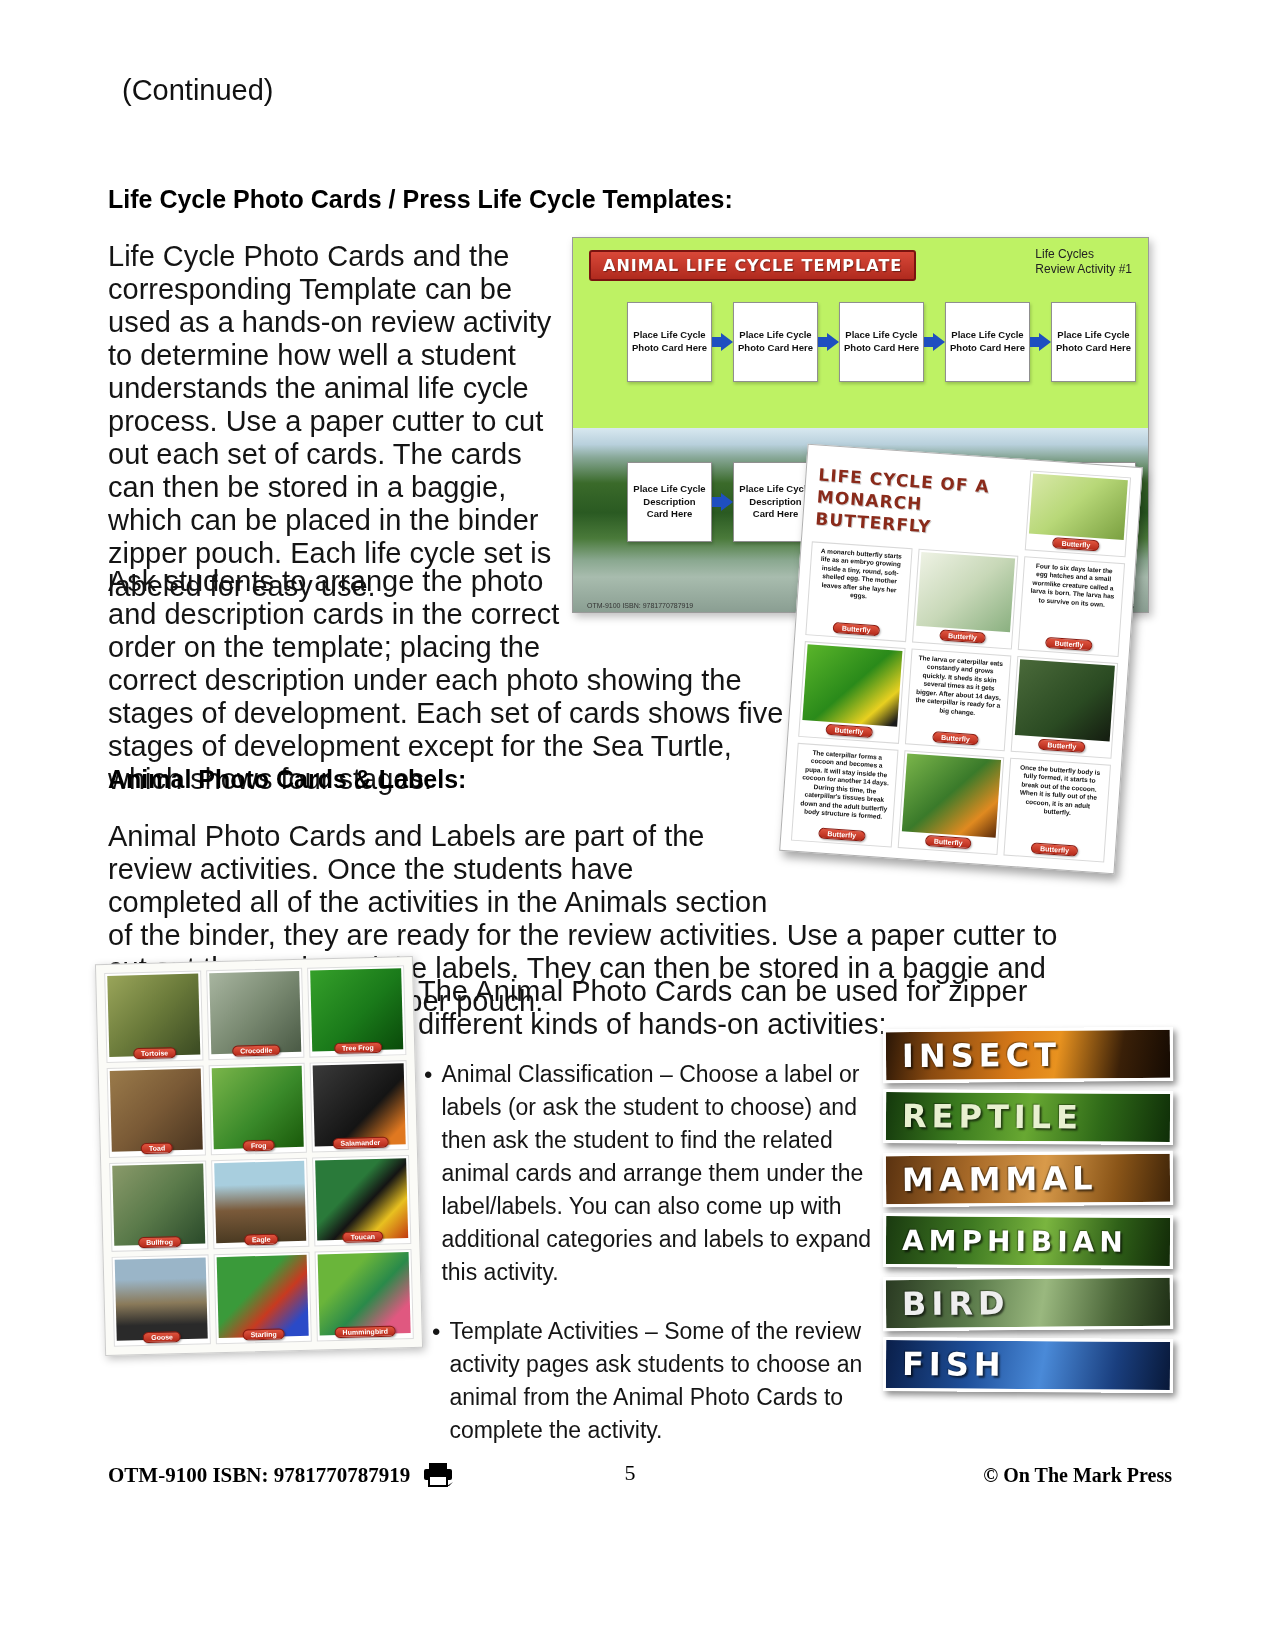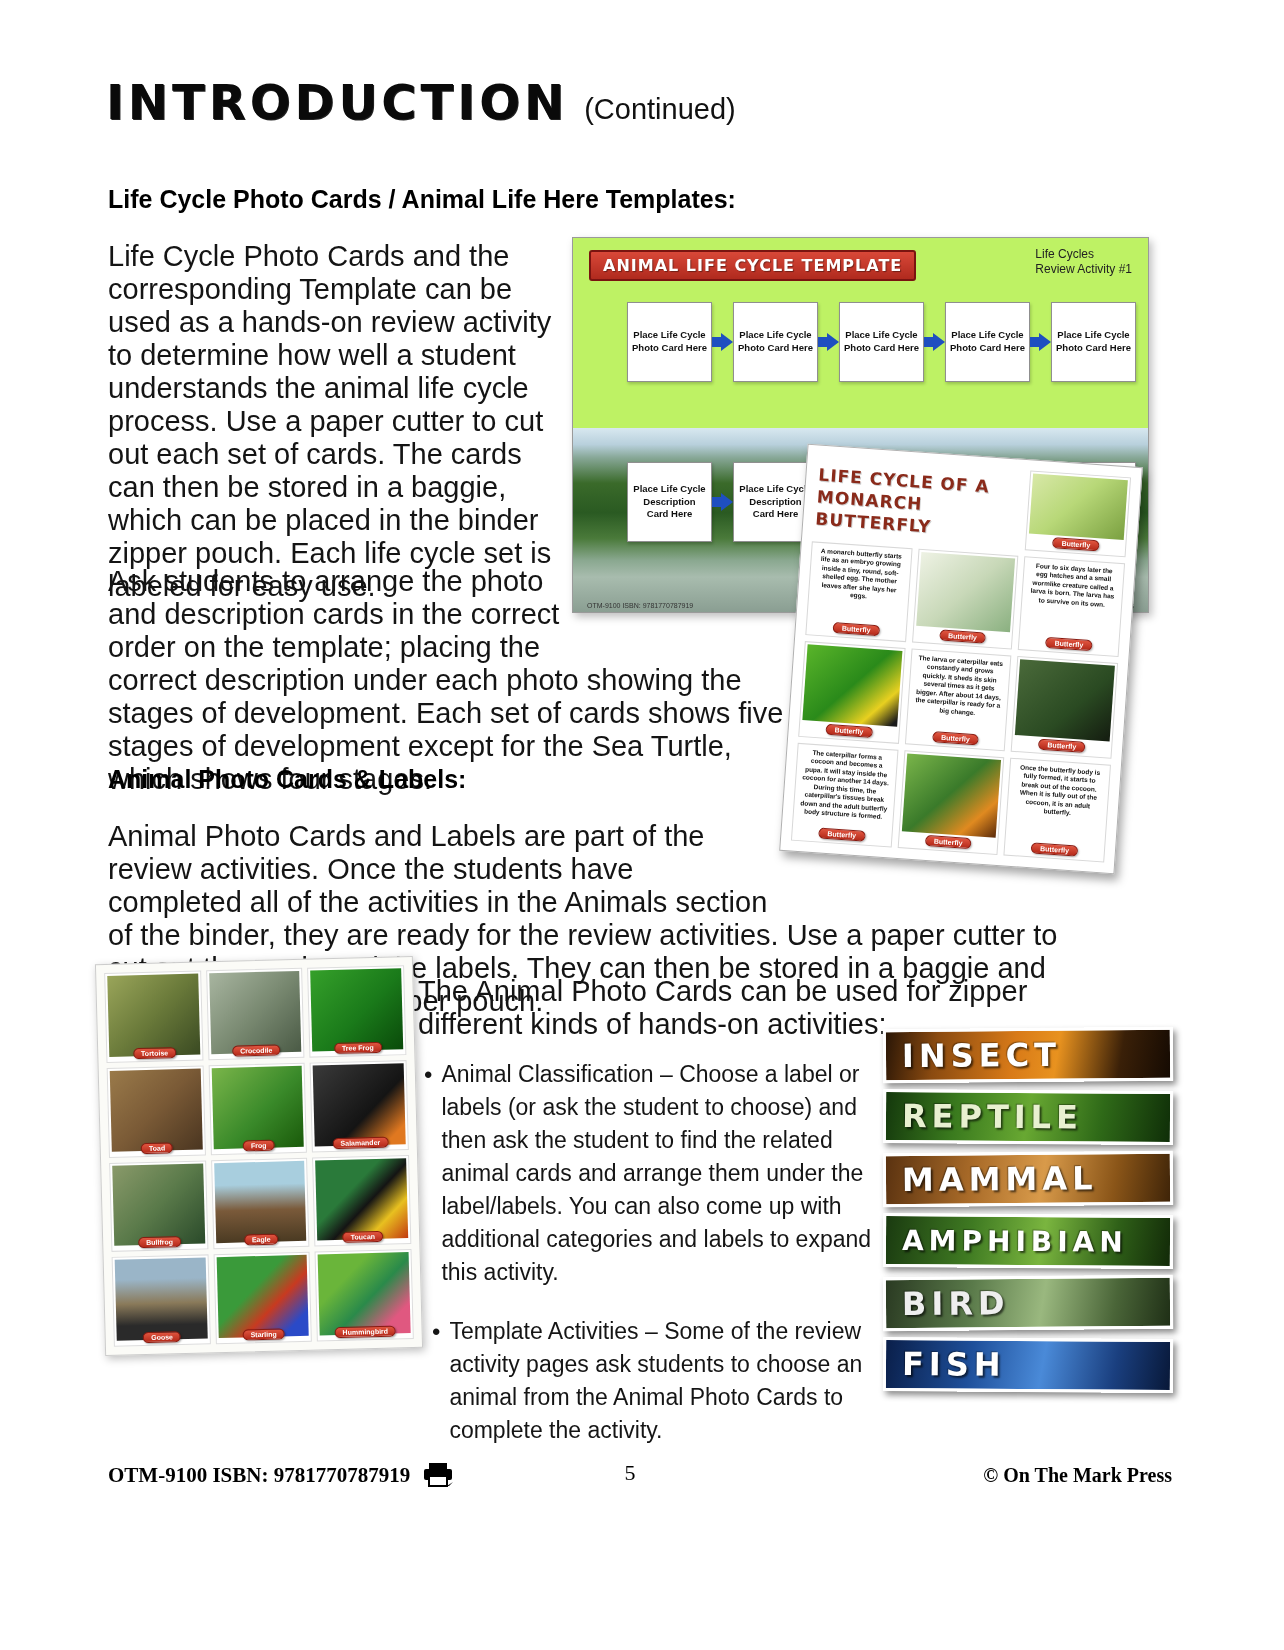--- a/index.html
+++ b/index.html
@@ -114,25 +114,24 @@
   .footer-left svg{margin-left:12px;}
   .footer-page{left:600px;top:1460px;width:60px;text-align:center;
       font-family:"Liberation Serif",serif;font-size:22px;color:#000;}
   .footer-right{right:112px;top:1464px;font-family:"Liberation Serif",serif;
       font-weight:bold;font-size:20px;color:#000;}
 </style>
 </head>
 <body>
 
 <div class="abs page-title">
-  <span class="big">INTRODUCTION</span>
   <span class="cont">(Continued)</span>
 </div>
 
-<div class="abs h" style="left:108px;top:185px;">Life Cycle Photo Cards / Animal Life Here Templates:</div>
+<div class="abs h" style="left:108px;top:185px;">Life Cycle Photo Cards / Press Life Cycle Templates:</div>
 
 <div class="abs para" style="left:108px;top:240px;width:458px;">
   <span>Life Cycle Photo Cards and the corresponding Template can be used as a hands-on review activity to determine how well a student understands the animal life cycle process. Use a paper cutter to cut out each set of cards. The cards can then be stored in a baggie, which can be placed in the binder zipper pouch. Each life cycle set is labeled for easy use.</span>
 </div>
 
 <div class="abs para" style="left:108px;top:565px;width:692px;">
   <span class="spacer" style="width:238px;height:70px;"></span>
   <span>Ask students to arrange the photo and description cards in the correct order on the template; placing the correct description under each photo showing the stages of development. Each set of cards shows five stages of development except for the Sea Turtle, which shows four stages.</span>
 </div>
 

